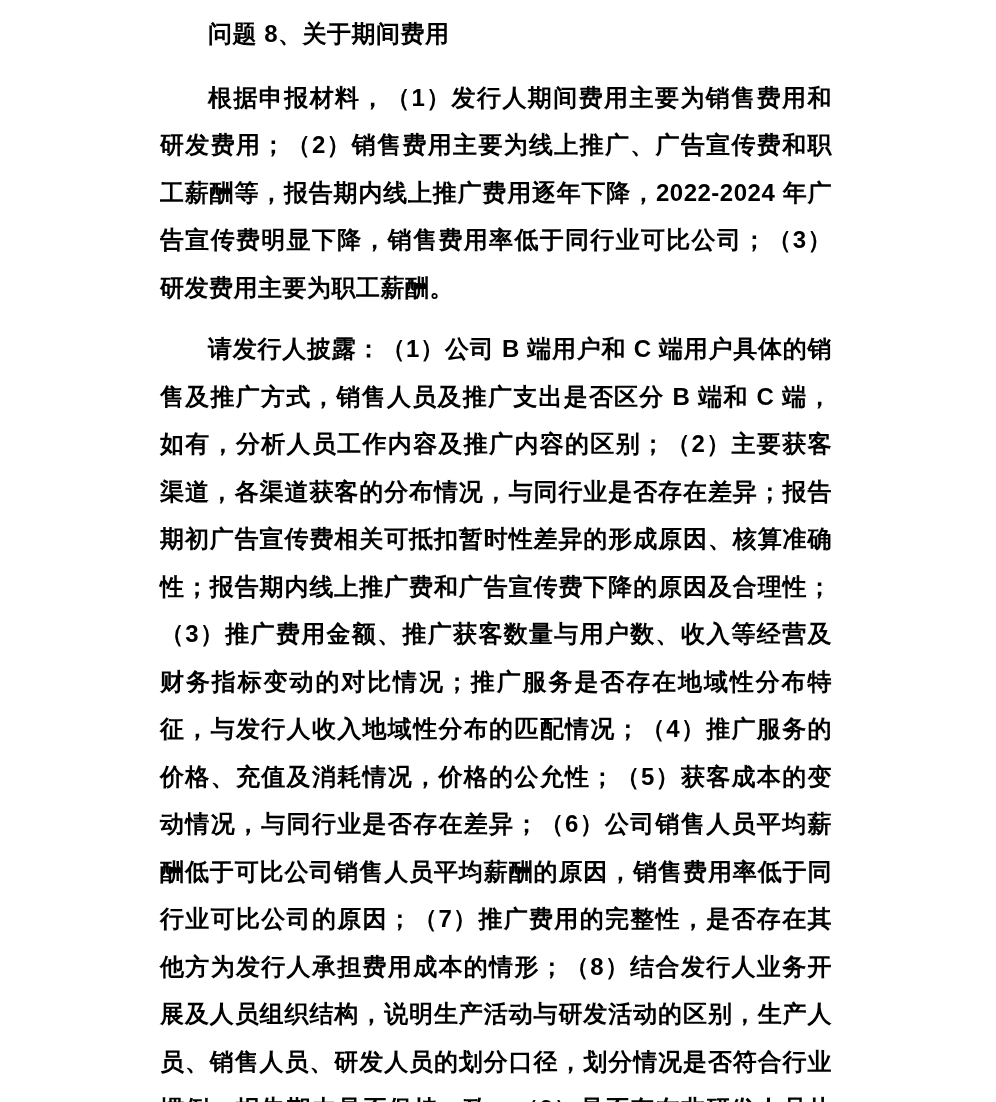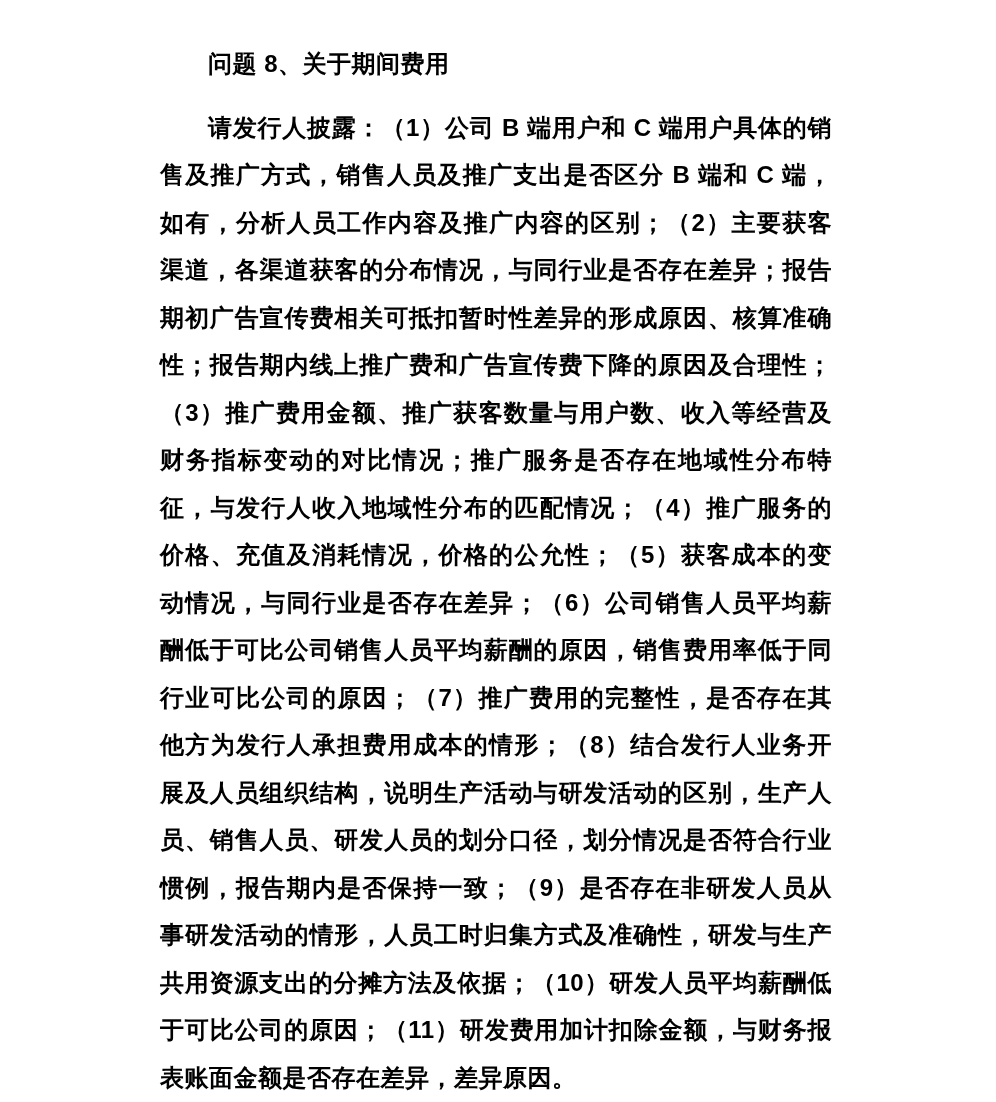--- a/index.html
+++ b/index.html
@@ -5,21 +5,21 @@
   * { margin: 0; padding: 0; box-sizing: border-box; }
   html, body {
     background: #ffffff;
   }
   .page {
     width: 820px;
     height: 1102px;
     margin: 0 auto;
     background: #ffffff;
     color: #000000;
-    padding: 40px 76px 0 72px;
+    padding: 10px 76px 0 72px;
     overflow: hidden;
     font-family: "Liberation Sans", "DejaVu Sans", sans-serif;
     font-weight: 700;
     font-size: 24px;
     line-height: 47.5px;
     letter-spacing: 0.5px;
   }
   .heading {
     font-size: 24px;
     font-weight: 700;
@@ -33,15 +33,16 @@
     margin-bottom: 14px;
     word-break: break-all;
   }
 </style>
 </head>
 <body>
 
 <div class="page">
   <div class="heading">问题 8、关于期间费用</div>
 
+  <p class="para">根据申报材料，（1）发行人期间费用主要为销售费用和研发费用；（2）销售费用主要为线上推广、广告宣传费和职工薪酬等，报告期内线上推广费用逐年下降，2022-2024 年广告宣传费明显下降，销售费用率低于同行业可比公司；（3）研发费用主要为职工薪酬。</p>
 
   <p class="para">请发行人披露：（1）公司 B 端用户和 C 端用户具体的销售及推广方式，销售人员及推广支出是否区分 B 端和 C 端，如有，分析人员工作内容及推广内容的区别；（2）主要获客渠道，各渠道获客的分布情况，与同行业是否存在差异；报告期初广告宣传费相关可抵扣暂时性差异的形成原因、核算准确性；报告期内线上推广费和广告宣传费下降的原因及合理性；（3）推广费用金额、推广获客数量与用户数、收入等经营及财务指标变动的对比情况；推广服务是否存在地域性分布特征，与发行人收入地域性分布的匹配情况；（4）推广服务的价格、充值及消耗情况，价格的公允性；（5）获客成本的变动情况，与同行业是否存在差异；（6）公司销售人员平均薪酬低于可比公司销售人员平均薪酬的原因，销售费用率低于同行业可比公司的原因；（7）推广费用的完整性，是否存在其他方为发行人承担费用成本的情形；（8）结合发行人业务开展及人员组织结构，说明生产活动与研发活动的区别，生产人员、销售人员、研发人员的划分口径，划分情况是否符合行业惯例，报告期内是否保持一致；（9）是否存在非研发人员从事研发活动的情形，人员工时归集方式及准确性，研发与生产共用资源支出的分摊方法及依据；（10）研发人员平均薪酬低于可比公司的原因；（11）研发费用加计扣除金额，与财务报表账面金额是否存在差异，差异原因。</p>
 </div>
 
 </body></html>

